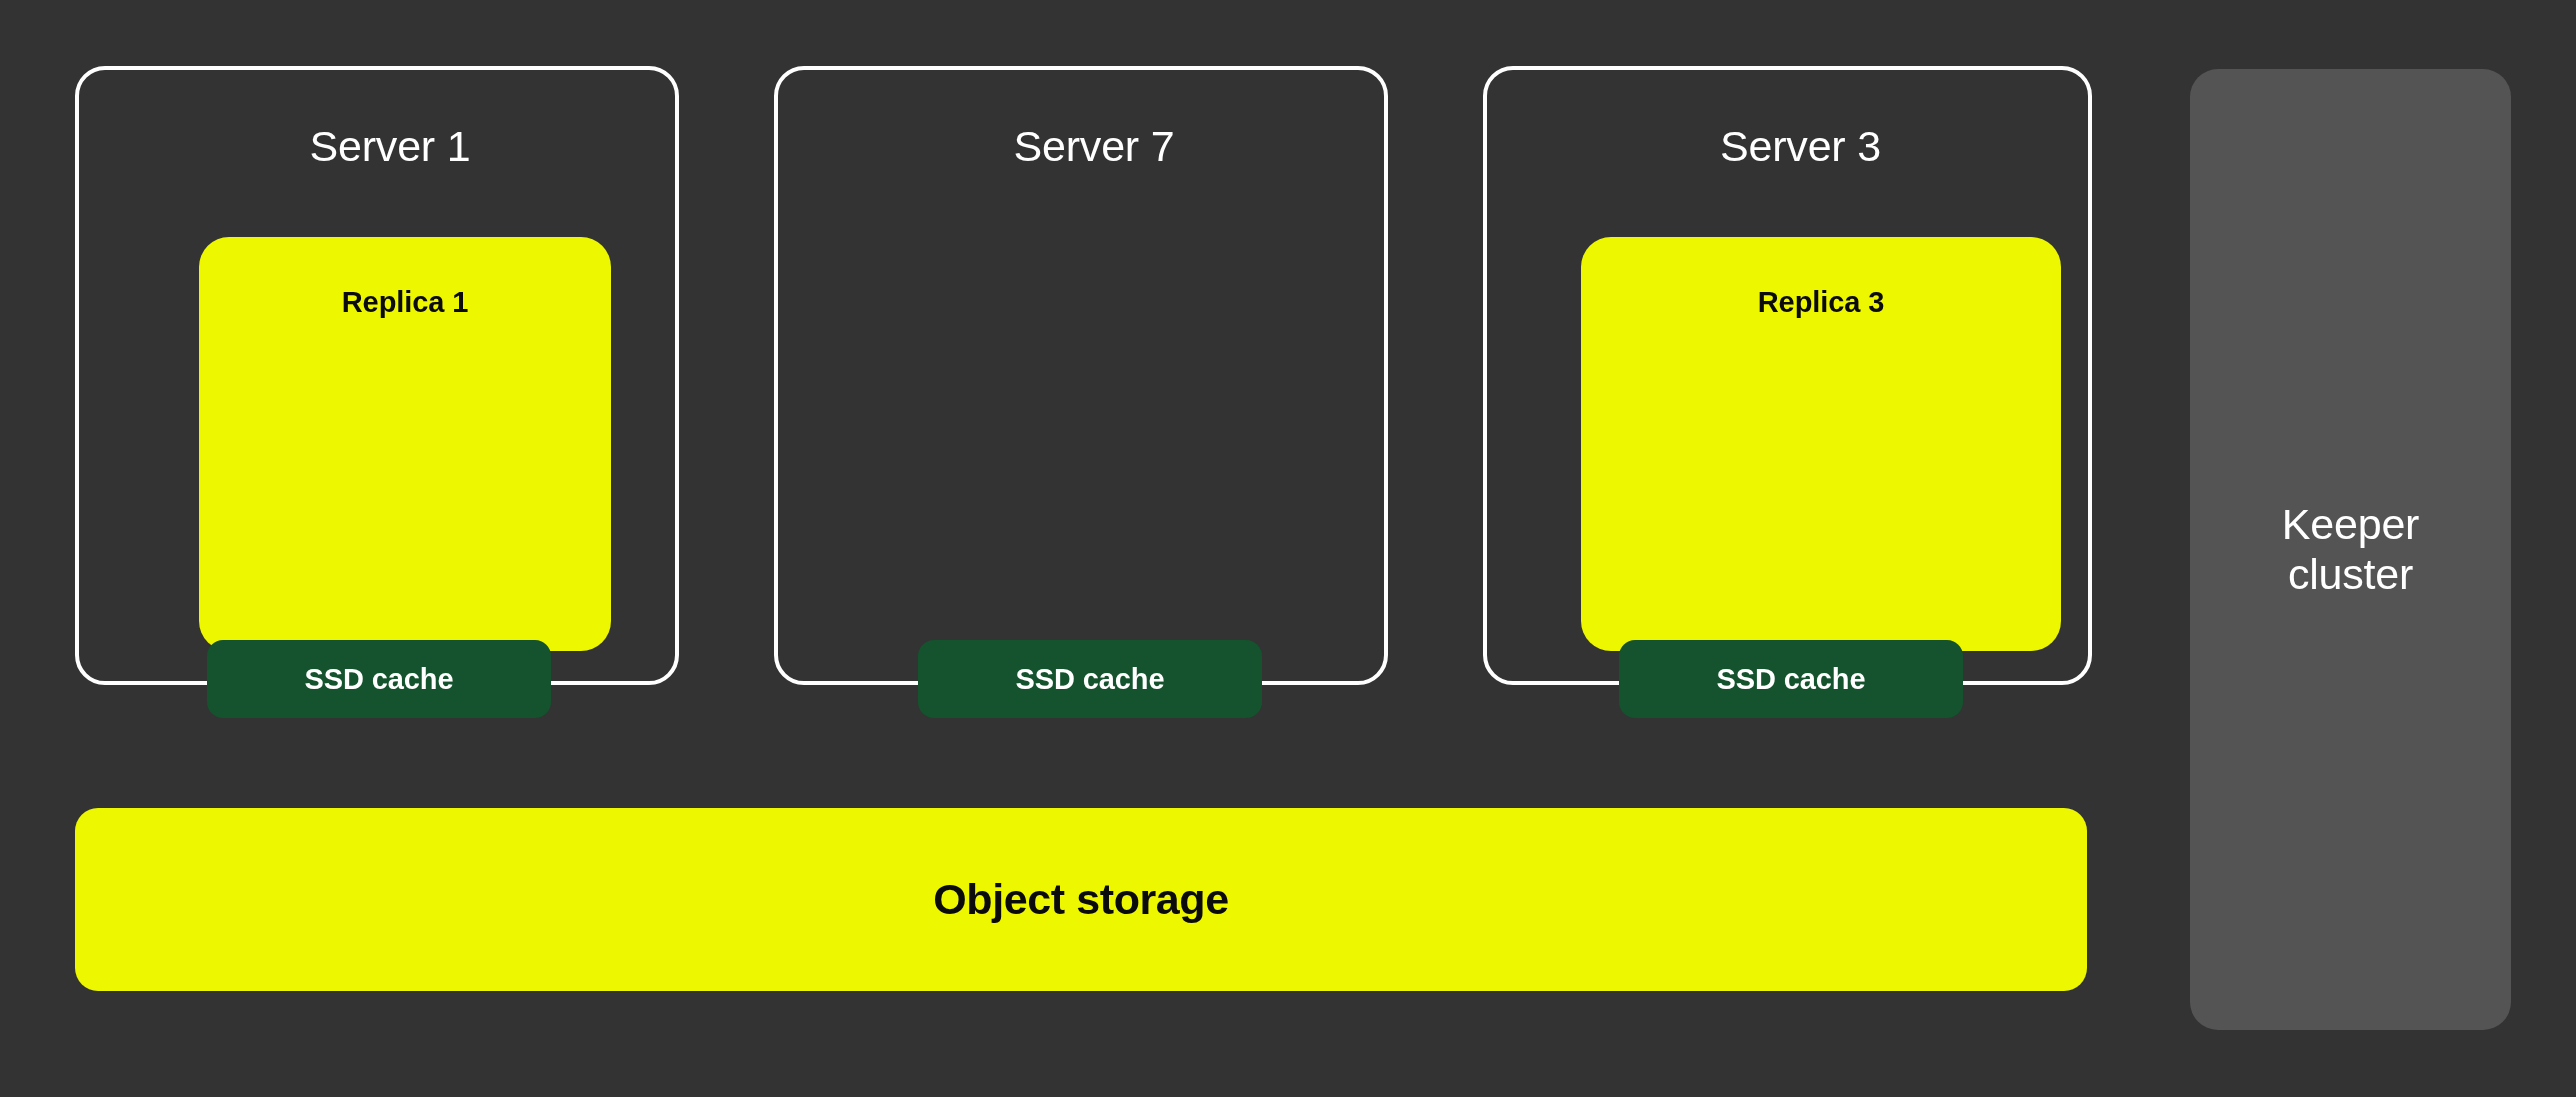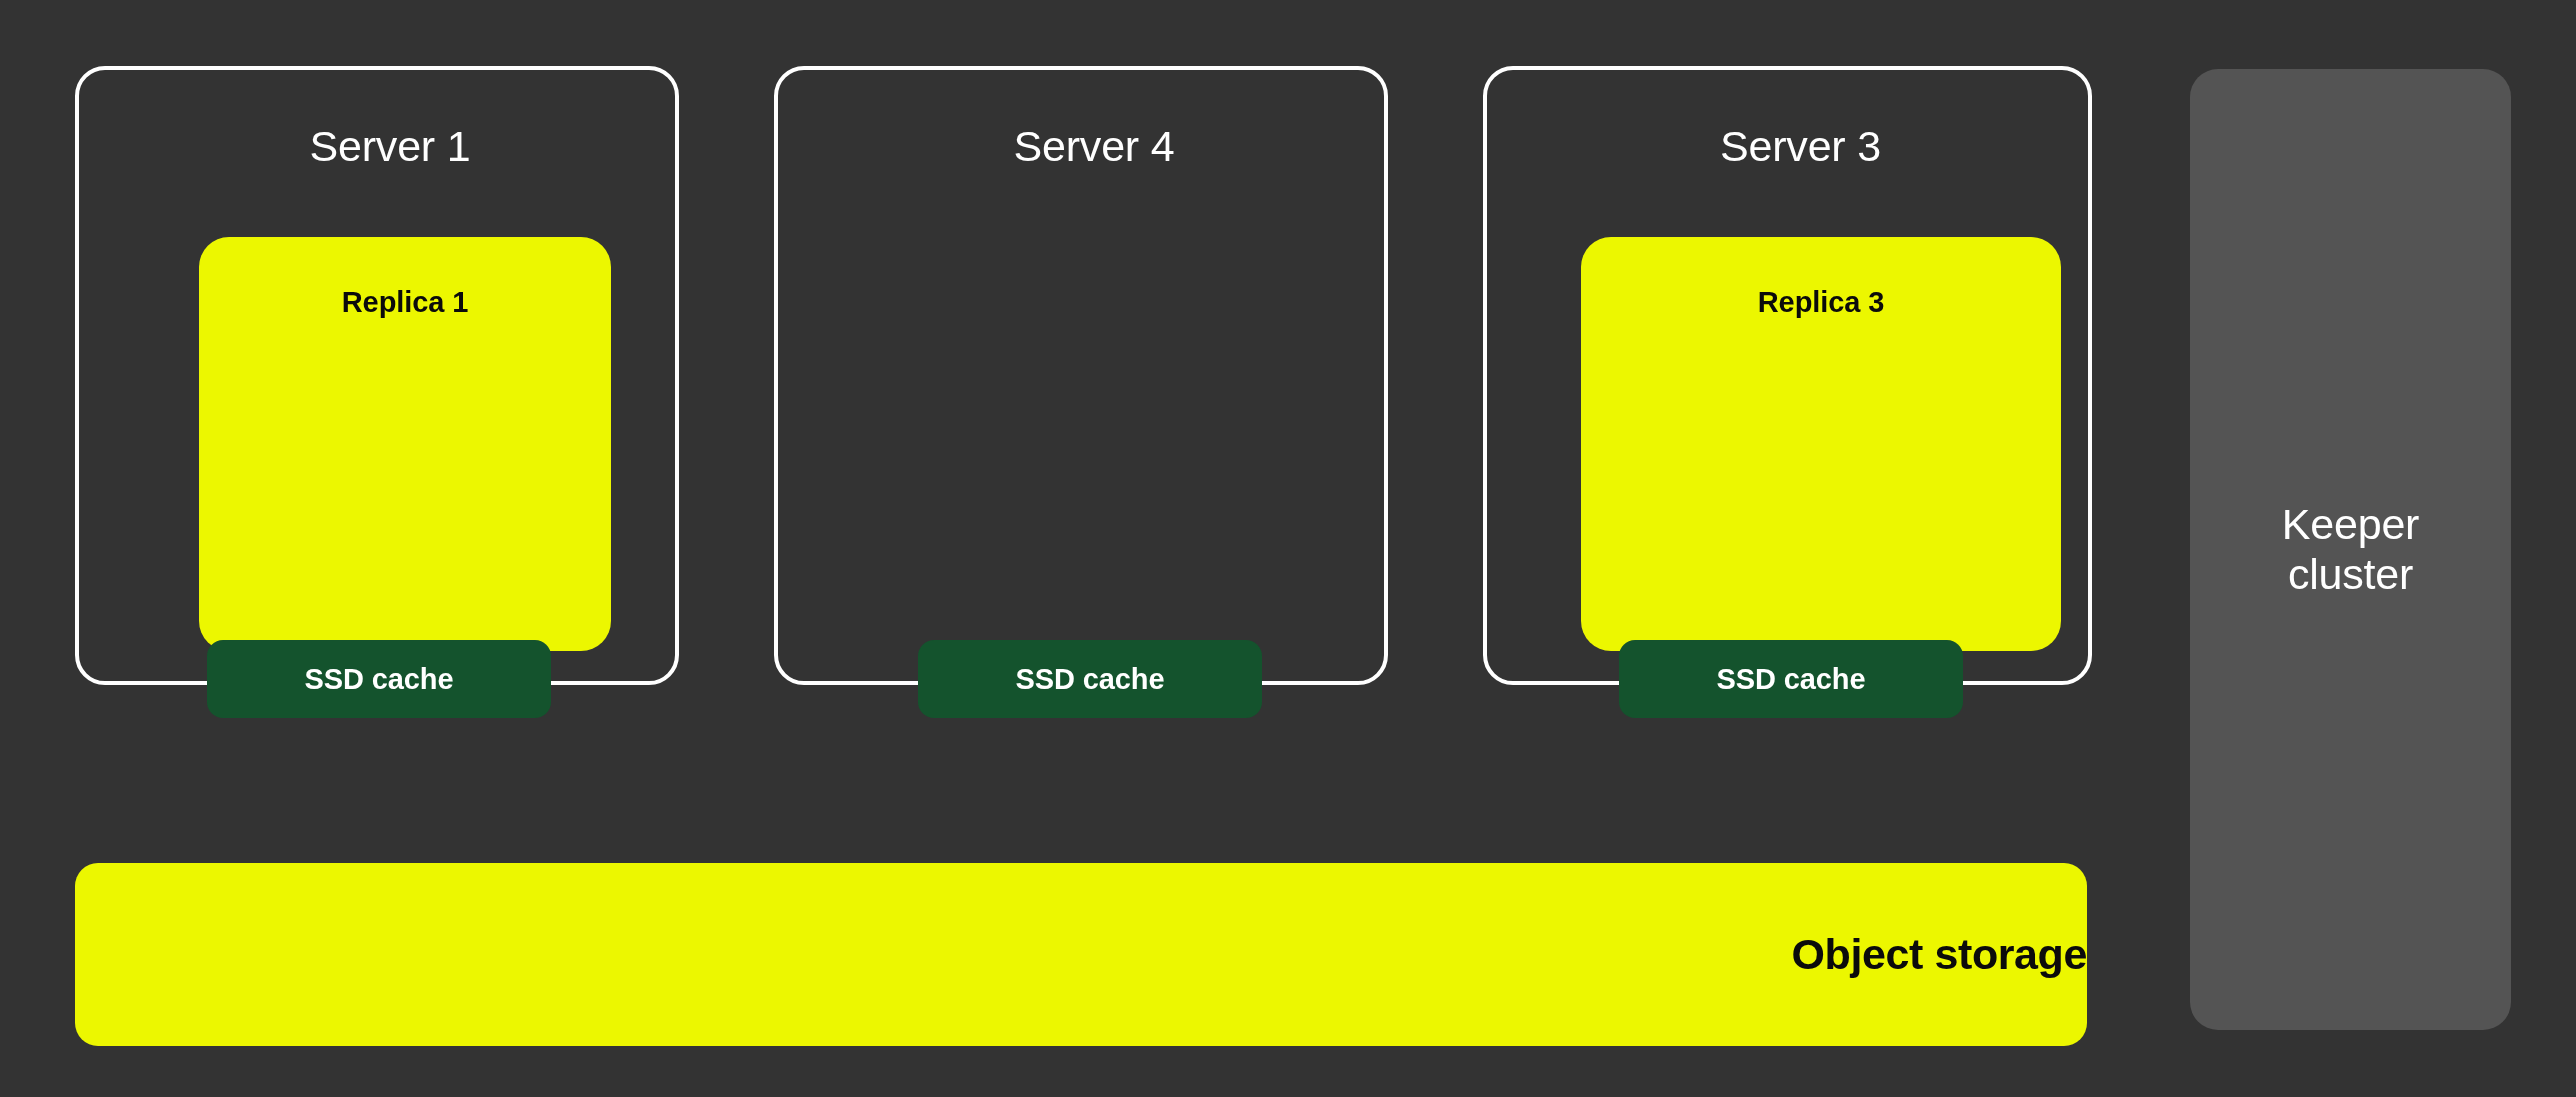--- a/index.html
+++ b/index.html
@@ -133,37 +133,37 @@
     <div class="server-title">Server 1</div>
   </div>
   <div class="replica-box" style="left:170px; top:237px; width:412px; height:414px;margin-left:29px;">
     <div class="replica-label">Replica 1</div>
   </div>
   <div class="ssd-box" style="left:207px; top:640px; width:344px; height:78px;">
     <span class="ssd-label">SSD cache</span>
   </div>
 
   <div class="server-card" style="left:774px; top:66px; width:614px; height:619px;">
-    <div class="server-title">Server 4</div>
+    <div class="server-title">Server 7</div>
   </div>
   <div class="ssd-box" style="left:918px; top:640px; width:344px; height:78px;">
     <span class="ssd-label">SSD cache</span>
   </div>
 
   <div class="server-card" style="left:1483px; top:66px; width:609px; height:619px;">
     <div class="server-title">Server 3</div>
   </div>
   <div class="replica-box" style="left:1581px; top:237px; width:480px; height:414px;">
     <div class="replica-label">Replica 3</div>
   </div>
   <div class="ssd-box" style="left:1619px; top:640px; width:344px; height:78px;">
     <span class="ssd-label">SSD cache</span>
   </div>
 
-  <div class="object-storage" style="left:75px; top:863px; width:2012px; height:183px;justify-content:flex-end;">
+  <div class="object-storage" style="left:75px; top:808px; width:2012px; height:183px;">
     <span class="object-storage-label">Object storage</span>
   </div>
 
   <div class="keeper-panel" style="left:2190px; top:69px; width:321px; height:961px;">
     <span class="keeper-label"><span>Keeper</span><br><span>cluster</span></span>
   </div>
 
 </div>
 
 

